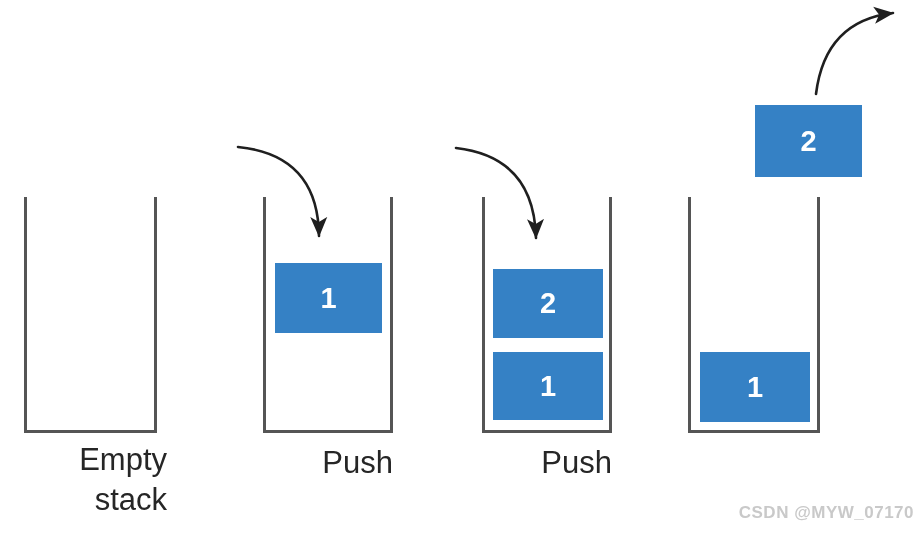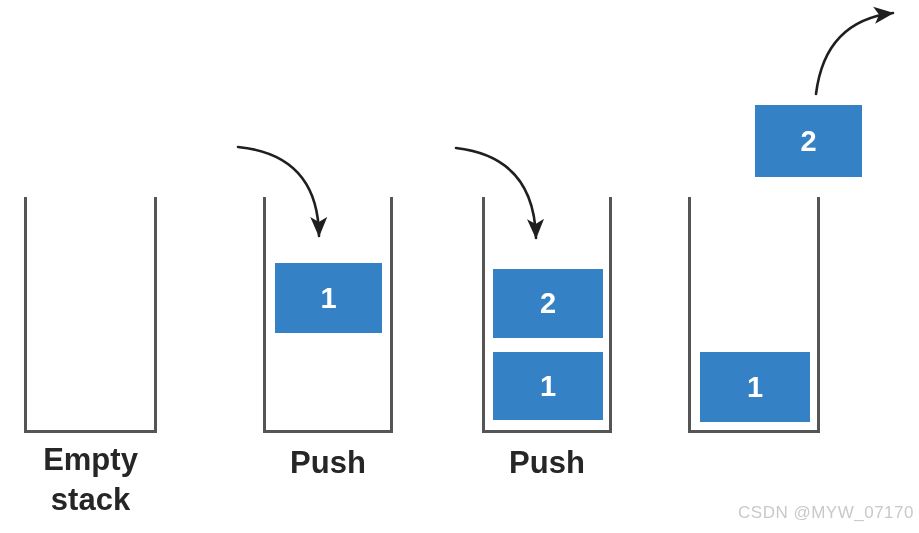--- a/index.html
+++ b/index.html
@@ -38,36 +38,36 @@
     display: flex;
     align-items: center;
     justify-content: center;
     box-sizing: border-box;
   }
   
   .stage-label {
     position: absolute;
     color: #262626;
     font-size: 31px;
-    font-weight: bold;
-    text-align: center;
+    font-weight: normal;
+    text-align: right;
     line-height: 40px;
   }
   .arrow-layer {
     position: absolute;
     left: 0; top: 0;
     pointer-events: none;
   }
   .watermark {
     position: absolute;
     right: 5px;
     top: 503px;
     color: #c9c9c9;
     font-size: 17px;
-    font-weight: 400;
+    font-weight: 700;
     letter-spacing: 0.5px;
   }
 </style>
 </head>
 <body>
 
 <div class="stage-canvas">
 
   <div class="stack-container" style="left:24px; top:197px; width:133px; height:236px;"></div>
   <div class="stage-label" style="left:14px; top:440px; width:153px;">Empty stack</div>

